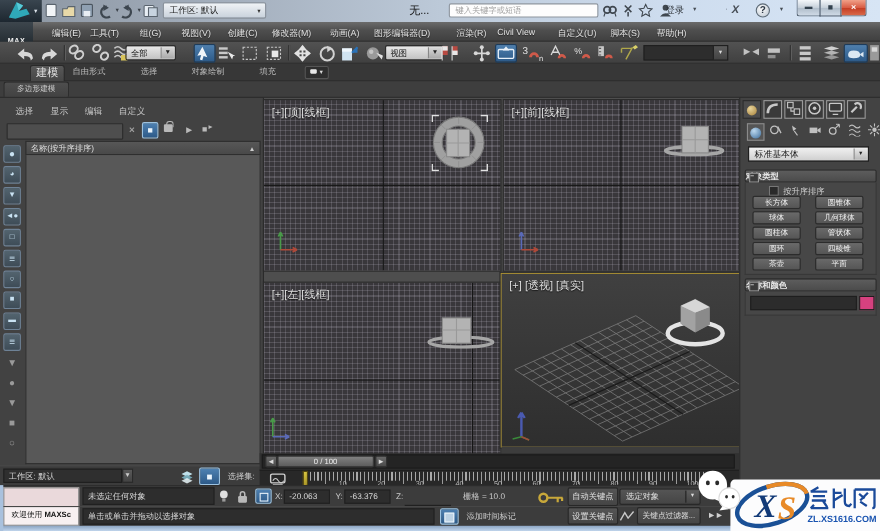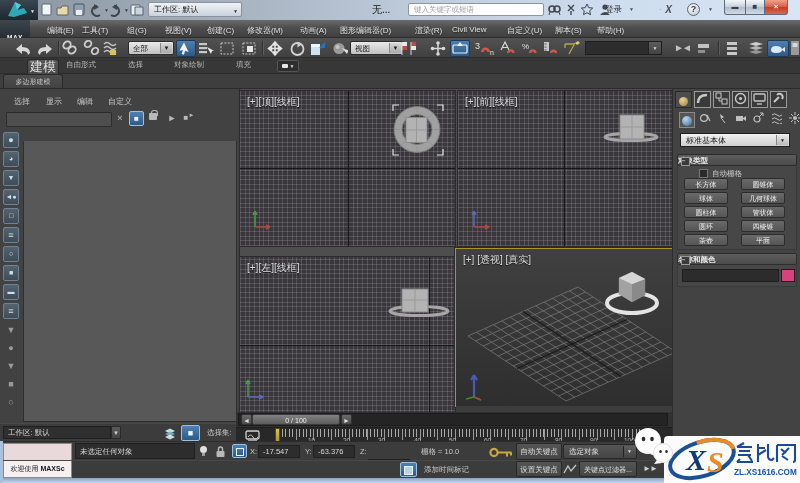--- a/index.html
+++ b/index.html
@@ -28,21 +28,21 @@
 
 #toolbar{left:0;top:38px;width:800px;height:20px;background:linear-gradient(#525252,#404040);border-bottom:1px solid #2e2e2e;box-sizing:border-box}
 .ti{top:40px;height:16px;color:#c2c2c2;font-size:12px;line-height:16px;text-align:center}
 .tsep{top:41px;width:1px;height:14px;background:#2f2f2f;border-right:1px solid #5e5e5e}
 .tdrop{top:41px;height:14px;background:linear-gradient(#e9e9e9,#c2c2c2);border:1px solid #2c2c2c;border-radius:2px;font-size:7.5px;color:#111;line-height:13px;padding-left:4px;box-sizing:border-box}
 .tdarr{position:absolute;right:1px;top:1px;bottom:1px;width:11px;background:linear-gradient(#d8d8d8,#aaa);border-left:1px solid #888;font-size:6px;color:#222;text-align:center;line-height:11px}
 .tbtn-blue{top:40px;height:17px;background:linear-gradient(#4e7fae,#2d5a88);border:1px solid #1d3c5c;border-radius:2px;box-sizing:border-box}
 
 #ribbon1{left:0;top:58px;width:800px;height:16px;background:#373737;border-bottom:1px solid #2c2c2c;box-sizing:border-box}
 .rtab{top:60px;font-size:7.5px;color:#b9b9b9}
-#rtab-act{left:27px;top:59px;width:32px;height:15px;background:linear-gradient(#585858,#474747);border:1px solid #292929;border-bottom:none;border-radius:3px 3px 0 0;text-align:center;line-height:14px;font-size:13px;color:#e2e2e2;box-sizing:border-box}
+#rtab-act{left:27px;top:59px;width:32px;height:15px;background:linear-gradient(#585858,#474747);border:1px solid #292929;border-bottom:none;border-radius:3px 3px 0 0;text-align:center;line-height:14px;font-size:10px;color:#e2e2e2;box-sizing:border-box}
 #ribbon2{left:0;top:74px;width:800px;height:15px;background:#3e3e3e;border-bottom:1px solid #2b2b2b;box-sizing:border-box}
 #ptab{left:3px;top:74px;width:60px;height:14px;background:linear-gradient(#4e4e4e,#424242);border:1px solid #2a2a2a;border-bottom:none;border-radius:3px 3px 0 0;font-size:7px;color:#c9c9c9;text-align:center;line-height:13px;box-sizing:border-box}
 #rmin{left:277px;top:60px;width:22px;height:12px;background:#2e2e2e;border:1px solid #555;border-radius:2px;color:#ccc;font-size:6px;text-align:center;line-height:11px;box-sizing:border-box}
 
 #explorer{left:0;top:89px;width:240px;height:334px;background:#424242;border-right:1px solid #2a2a2a;box-sizing:border-box}
 .exmenu{top:7px;font-size:8px;color:#c6c6c6}
 #exsearch{left:6px;top:23px;width:104px;height:13px;background:#4e4e4e;border:1px solid #2c2c2c;border-radius:1px}
 .exico{top:22px;width:14px;height:14px;font-size:9px;color:#b9b9b9;text-align:center;line-height:14px}
 #exhead{left:23px;top:39px;width:214px;height:13px;background:linear-gradient(#575757,#494949);border:1px solid #2e2e2e;font-size:7.5px;color:#dcdcdc;line-height:12px;padding-left:4px;box-sizing:border-box}
 #exlist{left:23px;top:52px;width:214px;height:281px;background:#585858;border:1px solid #2e2e2e;border-top:none;box-sizing:border-box}
@@ -170,21 +170,21 @@
         <ellipse cx="26" cy="4" rx="3.5" ry="3" transform="rotate(-40 26 4)"></ellipse>
         <ellipse cx="33" cy="11" rx="3.5" ry="3" transform="rotate(-40 33 11)"></ellipse>
       </g>
  <g stroke="#c8c8c8" stroke-width="1.4" fill="none">
         <path d="M42 4 q3-3 6 0 t6 0"></path>
         <path d="M42 8 q3-3 6 0 t6 0"></path>
         <path d="M42 12 q3-3 6 0 t6 0"></path>
       </g>
  <rect x="48" y="10" width="6" height="5" fill="#d8c35a"></rect>
 </svg>
-<div class="abs tdrop" style="left:128px;width:46px">全部<span class="tdarr">▼</span></div>
+<div class="abs tdrop" style="left:114px;width:46px">全部<span class="tdarr">▼</span></div>
 <div class="abs tbtn-blue" style="left:176px;width:20px"><svg width="18" height="15" viewBox="0 0 18 15">
         <path d="M7 1.5 l4.5 9.5 -3.4-1.2 -1.2 4 -2.2-.7 1.2-4 -3.5 .6 Z" fill="#f0f4f8"></path>
       </svg></div>
 <svg class="abs" style="left:198px;top:41px" width="16" height="15" viewBox="0 0 16 15">
  <g fill="#c8c8c8">
         <rect x="1" y="2" width="8" height="2.2"></rect>
         <rect x="1" y="6" width="8" height="2.2"></rect>
         <rect x="1" y="10" width="8" height="2.2"></rect>
       </g>
       <path d="M9 6 l4 7 1-3 2-.2 Z" fill="#e8e8e8"></path>
@@ -302,20 +302,21 @@
   <div class="abs exmenu" style="left:46px">显示</div>
   <div class="abs exmenu" style="left:77px">编辑</div>
   <div class="abs exmenu" style="left:108px">自定义</div>
   <div class="abs" id="exsearch"></div>
   <div class="abs exico" style="left:113px;color:#9f9f9f;font-weight:bold">×</div>
   <div class="abs" style="left:129px;top:22px;width:15px;height:15px;background:linear-gradient(#4e81b2,#2d5a88);border:1px solid #9cc2e0;border-radius:2px;box-sizing:border-box;color:#e8f2fa;font-size:8px;text-align:center;line-height:14px">■</div>
   <div class="abs" style="left:149px;top:24px;width:8px;height:7px;background:#b9b9b9;border-radius:1px"></div>
       <div class="abs" style="left:150.5px;top:21px;width:5px;height:5px;border:1.5px solid #b9b9b9;border-bottom:none;border-radius:3px 3px 0 0"></div>
   <div class="abs exico" style="left:165px">►</div>
   <div class="abs exico" style="left:182px;font-size:8px">■<span style="font-size:6px;position:relative;top:-3px">►</span></div>
+  <div class="abs" id="exhead">名称(按升序排序)<span style="position:absolute;right:4px;top:1px;font-size:6px;color:#ccc">▲</span></div>
   <div class="abs" id="exlist"></div>
   <div class="abs strip" style="top:43px">●</div>
   <div class="abs strip" style="top:62px;font-size:7px">◕</div>
   <div class="abs strip" style="top:81px;font-size:7px">▼</div>
   <div class="abs strip" style="top:100px;font-size:7px">◄●</div>
   <div class="abs strip" style="top:119px;font-size:7px">□</div>
   <div class="abs strip" style="top:138px">≡</div>
   <div class="abs strip" style="top:157px;font-size:7px">○</div>
   <div class="abs strip" style="top:176px;font-size:7px">■</div>
   <div class="abs strip" style="top:195px;font-size:7px">▬</div>
@@ -513,21 +514,21 @@
   <div class="abs csub" style="left:114px"><svg width="12" height="12" viewBox="0 0 12 12">
           <circle cx="6" cy="6" r="2" fill="#c0c0c0"></circle>
           <g stroke="#c0c0c0">
             <path d="M6 0 v3 M6 9 v3 M0 6 h3 M9 6 h3 M2 2 l2 2 M8 8 l2 2 M10 2 l-2 2 M4 8 l-2 2"></path>
           </g>
         </svg></div>
   <div class="abs" id="cdrop">标准基本体<span style="position:absolute;right:1px;top:1px;bottom:1px;width:11px;background:linear-gradient(#e8e8e8,#b9b9b9);border-left:1px solid #888;color:#222;font-size:5px;text-align:center;line-height:11px">▼</span></div>
   <div class="abs rollhead" style="top:65px"><span style="position:absolute;left:3px;top:2px;width:7px;height:7px;border:1px solid #999;font-size:6px;line-height:6px;color:#ddd;background:#3a3a3a">−</span>对象类型</div>
   <div class="abs" id="otbody"></div>
   <div class="abs" style="left:26px;top:80px;width:7px;height:7px;background:#2a2a2a;border:1px solid #777"></div>
-  <div class="abs" style="left:39px;top:80px;font-size:7.5px;color:#cccccc">自动栅格</div>
+  <div class="abs" style="left:39px;top:80px;font-size:7.5px;color:#cccccc">按升序排序</div>
   <div class="abs obtn" style="left:11px;top:89px">长方体</div>
       <div class="abs obtn" style="left:68px;top:89px">圆锥体</div>
   <div class="abs obtn" style="left:11px;top:103px">球体</div>
       <div class="abs obtn" style="left:68px;top:103px">几何球体</div>
   <div class="abs obtn" style="left:11px;top:117px">圆柱体</div>
       <div class="abs obtn" style="left:68px;top:117px">管状体</div>
   <div class="abs obtn" style="left:11px;top:131px">圆环</div>
       <div class="abs obtn" style="left:68px;top:131px">四棱锥</div>
   <div class="abs obtn" style="left:11px;top:145px">茶壶</div>
       <div class="abs obtn" style="left:68px;top:145px">平面</div>
@@ -544,35 +545,36 @@
         <rect x="4" y="8" width="3" height="3" fill="#9a9a9a"></rect>
       </svg>
   <svg class="abs" style="left:215px;top:3px" width="11" height="13" viewBox="0 0 11 13">
         <rect x="1.5" y="6" width="8" height="6" rx="1" fill="#b9b9b9"></rect>
         <path d="M3.5 6 V4 a2 2 0 0 1 4 0 V6" fill="none" stroke="#b9b9b9" stroke-width="1.4"></path>
       </svg>
   <div class="abs" style="left:232px;top:2px;width:15px;height:14px;background:linear-gradient(#4e81b2,#2d5a88);border:1px solid #9cc2e0;border-radius:2px;box-sizing:border-box">
         <span style="display:block;margin:2.5px auto;width:6px;height:6px;border:1px solid #e8f2fa"></span>
       </div>
   <div class="abs slabel" style="left:250px;top:5px">X:</div>
-      <div class="abs sfield" style="left:258px;top:3px;width:42px;height:13px;line-height:11px">-17.547</div>
+      <div class="abs sfield" style="left:258px;top:3px;width:42px;height:13px;line-height:11px">-20.063</div>
   <div class="abs slabel" style="left:305px;top:5px">Y:</div>
       <div class="abs sfield" style="left:313px;top:3px;width:42px;height:13px;line-height:11px">-63.376</div>
   <div class="abs slabel" style="left:360px;top:5px">Z:</div>
       <div class="abs sfield" style="left:368px;top:17px;width:42px;height:13px;line-height:11px">0.0</div>
   <div class="abs slabel" style="left:421px;top:5px">栅格 = 10.0</div>
   <svg class="abs" style="left:489px;top:4px" width="26" height="13" viewBox="0 0 26 13">
         <circle cx="5" cy="6.5" r="3.6" fill="none" stroke="#c8a83a" stroke-width="2.2"></circle>
         <path d="M8.5 6.5 h14 M18 6.5 v4 M22 6.5 v3" stroke="#c8a83a" stroke-width="2"></path>
       </svg>
   <div class="abs sbtn" style="left:516px;top:1px;width:46px;height:17px;line-height:16px">自动关键点</div>
   <div class="abs sbtn" style="left:563px;top:2px;width:74px;height:15px;line-height:14px;text-align:left;padding-left:5px">选定对象<span style="position:absolute;right:1px;top:1px;bottom:1px;width:11px;background:linear-gradient(#5e5e5e,#454545);border-left:1px solid #222;color:#ddd;font-size:5px;text-align:center;line-height:11px">▼</span></div>
 </div>
 <div class="abs" id="statusB">
   <div class="abs" style="left:3px;top:0;width:69px;height:17px;background:#f7f0f1;border:1px solid #8a8a8a;border-top:none;box-sizing:border-box;font-size:7px;color:#141414;line-height:16px;text-align:center;white-space:nowrap;overflow:hidden">欢迎使用 <span style="font-weight:bold">MAXSc</span></div>
+  <div class="abs sfield" style="left:75px;top:1px;width:320px;height:15px;line-height:14px">单击或单击并拖动以选择对象</div>
   <div class="abs" style="left:400px;top:1px;width:17px;height:15px;background:linear-gradient(#4e81b2,#2d5a88);border:1px solid #9cc2e0;border-radius:2px;box-sizing:border-box">
         <span style="display:block;margin:3px auto;width:7px;height:7px;border:1px solid #e8f2fa;background:#bcd2e4"></span>
       </div>
   <div class="abs slabel" style="left:424px;top:4px">添加时间标记</div>
   <div class="abs sbtn" style="left:516px;top:0;width:46px;height:16px;line-height:15px">设置关键点</div>
   <svg class="abs" style="left:563px;top:3px" width="14" height="11" viewBox="0 0 14 11">
         <path d="M1 9 L5 2 L8 7 L13 1" fill="none" stroke="#c8c8c8" stroke-width="1.3"></path>
       </svg>
   <div class="abs sbtn" style="left:579px;top:0;width:58px;height:16px;line-height:15px;font-size:7px">关键点过滤器...</div>
   <div class="abs" style="left:643px;top:3px;font-size:8px;color:#d0d0d0;letter-spacing:-1px">►►</div>

